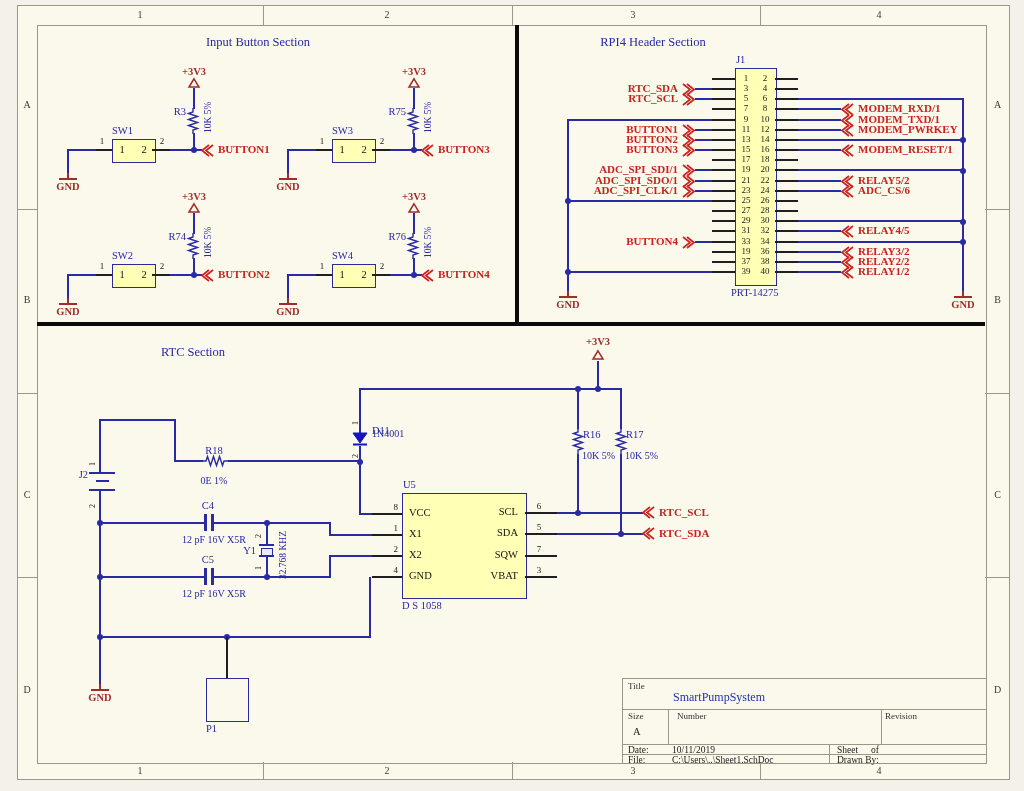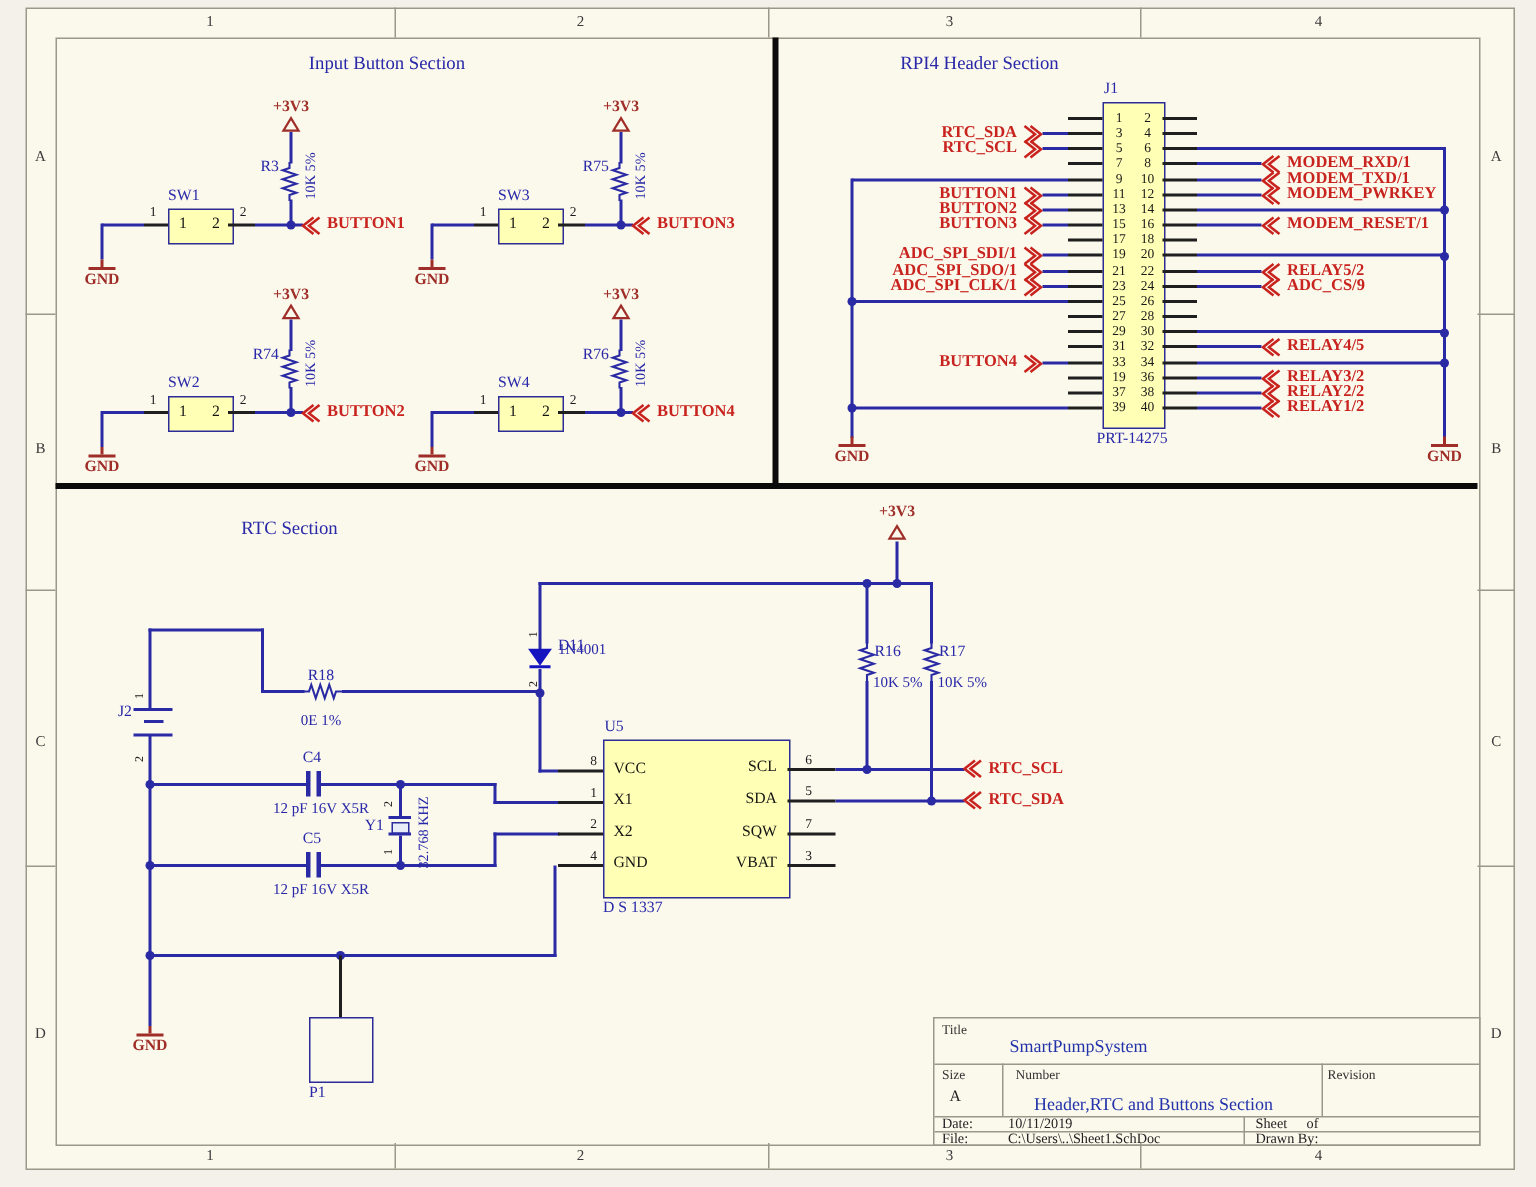--- a/index.html
+++ b/index.html
@@ -196,21 +196,21 @@
 
   <div class="wh" style="left:99px;top:636px;width:272px"></div>
   <div class="dot" style="left:224px;top:634px"></div>
   <div class="sv" style="left:226px;top:637px;height:41px"></div>
   <div class="obox" style="left:206px;top:678px;width:41px;height:42px"></div>
   <div class="des" style="left:206px;top:723px">P1</div>
   <div class="wv" style="left:369px;top:577px;height:61px"></div>
 
   <div class="ybox" style="left:402px;top:493px;width:123px;height:104px"></div>
   <div class="des" style="left:403px;top:479px">U5</div>
-  <div class="des" style="left:402px;top:600px">D S 1337</div>
+  <div class="des" style="left:402px;top:600px">D S 1058</div>
 
   <div class="sh" style="left:372px;top:513px;width:30px"></div>
   <div class="sh" style="left:372px;top:534px;width:30px"></div>
   <div class="sh" style="left:372px;top:555px;width:30px"></div>
   <div class="sh" style="left:372px;top:576px;width:30px"></div>
   <div class="pnum r" style="left:376px;top:503px;width:22px">8</div>
   <div class="pnum r" style="left:376px;top:524px;width:22px">1</div>
   <div class="pnum r" style="left:376px;top:545px;width:22px">2</div>
   <div class="pnum r" style="left:376px;top:566px;width:22px">4</div>
   <div class="pname" style="left:409px;top:507px">VCC</div>
@@ -265,21 +265,20 @@
     <div class="fline" style="left:0;top:75px;width:363px;height:1px"></div>
     <div class="fline" style="left:45px;top:30px;width:1px;height:35px"></div>
     <div class="fline" style="left:258px;top:30px;width:1px;height:35px"></div>
     <div class="fline" style="left:206px;top:65px;width:1px;height:19px"></div>
     <div class="tb-label" style="left:5px;top:3px">Title</div>
     <div class="tb-blue" style="left:50px;top:12px">SmartPumpSystem</div>
     <div class="tb-label" style="left:5px;top:33px">Size</div>
     <div class="tb-label" style="left:54px;top:33px">Number</div>
     <div class="tb-label" style="left:262px;top:33px">Revision</div>
     <div class="tb-small" style="left:10px;top:47px;font-size:10.5px">A</div>
-    <div class="tb-blue c" style="left:0;top:51px;width:292px">Header,RTC and Buttons Section</div>
     <div class="tb-small" style="left:5px;top:66px">Date:</div>
     <div class="tb-small" style="left:49px;top:66px">10/11/2019</div>
     <div class="tb-small" style="left:214px;top:66px">Sheet</div>
     <div class="tb-small" style="left:248px;top:66px">of</div>
     <div class="tb-small" style="left:5px;top:75.5px">File:</div>
     <div class="tb-small" style="left:49px;top:75.5px">C:\Users\..\Sheet1.SchDoc</div>
     <div class="tb-small" style="left:214px;top:75.5px">Drawn By:</div>
   </div>
 
 <div class="pnum c" style="left: 736px; top: 74px; width: 20px;">1</div>
@@ -424,21 +423,21 @@
         <path d="M2 1 L9 6.5 L2 12 M6 1 L13 6.5 L6 12" fill="none" stroke="var(--net-red)" stroke-width="1.7"></path>
       </svg>
     </div>
     <div class="net r" style="left: 507px; top: 184px; width: 171px;">ADC_SPI_CLK/1</div>
     <div class="wh" style="left: 798px; top: 190px; width: 43px;"></div>
     <div class="abs" style="left: 841px; top: 185px;">
       <svg width="14" height="13" viewBox="0 0 14 13">
         <path d="M12 1 L5 6.5 L12 12 M8 1 L1 6.5 L8 12" fill="none" stroke="var(--net-red)" stroke-width="1.7"></path>
       </svg>
     </div>
-    <div class="net" style="left: 858px; top: 184px;">ADC_CS/9</div>
+    <div class="net" style="left: 858px; top: 184px;">ADC_CS/6</div>
     <div class="pnum c" style="left: 736px; top: 196px; width: 20px;">25</div>
     <div class="pnum c" style="left: 755px; top: 196px; width: 20px;">26</div>
     <div class="sh" style="left: 712px; top: 200px; width: 23px;"></div>
     <div class="sh" style="left: 775px; top: 200px; width: 23px;"></div>
     <div class="wh" style="left: 568px; top: 200px; width: 144px;"></div>
     <div class="pnum c" style="left: 736px; top: 206px; width: 20px;">27</div>
     <div class="pnum c" style="left: 755px; top: 206px; width: 20px;">28</div>
     <div class="sh" style="left: 712px; top: 210px; width: 23px;"></div>
     <div class="sh" style="left: 775px; top: 210px; width: 23px;"></div>
     <div class="pnum c" style="left: 736px; top: 216px; width: 20px;">29</div>

